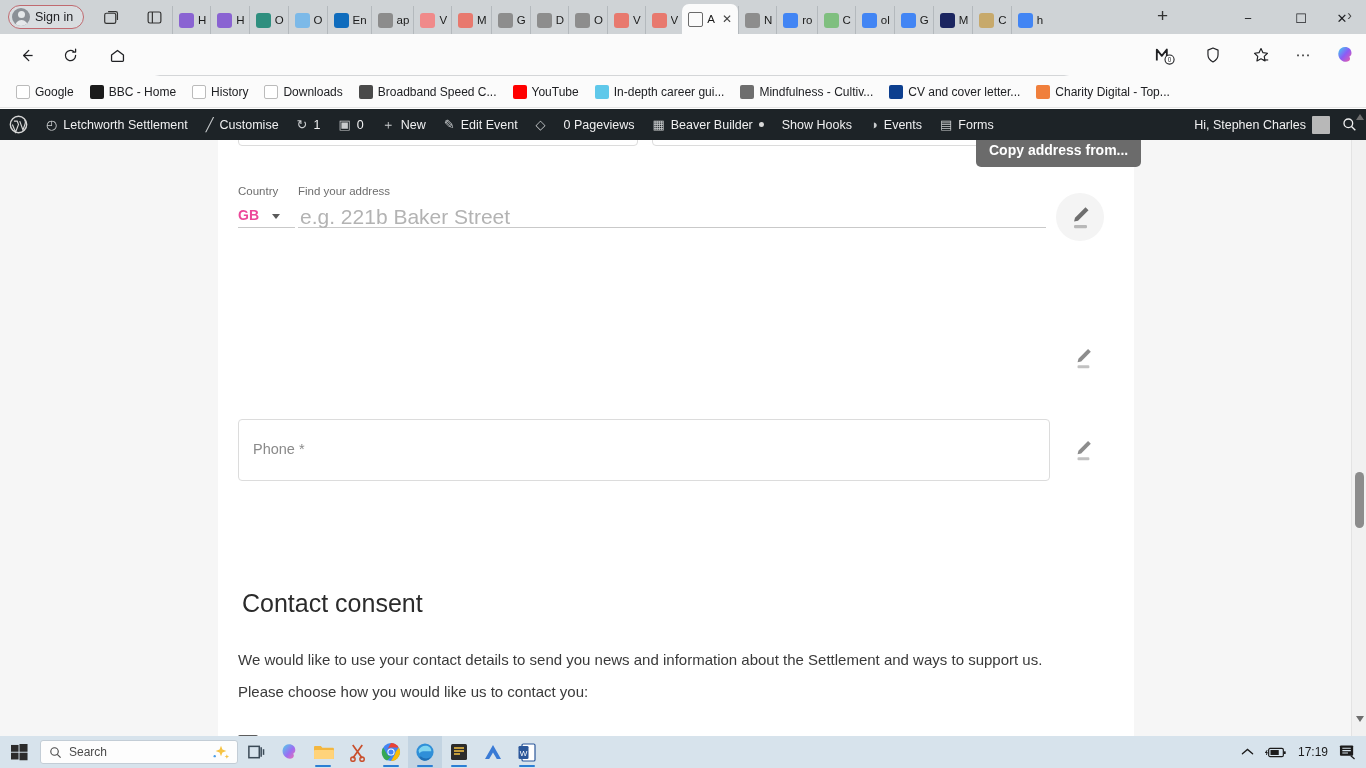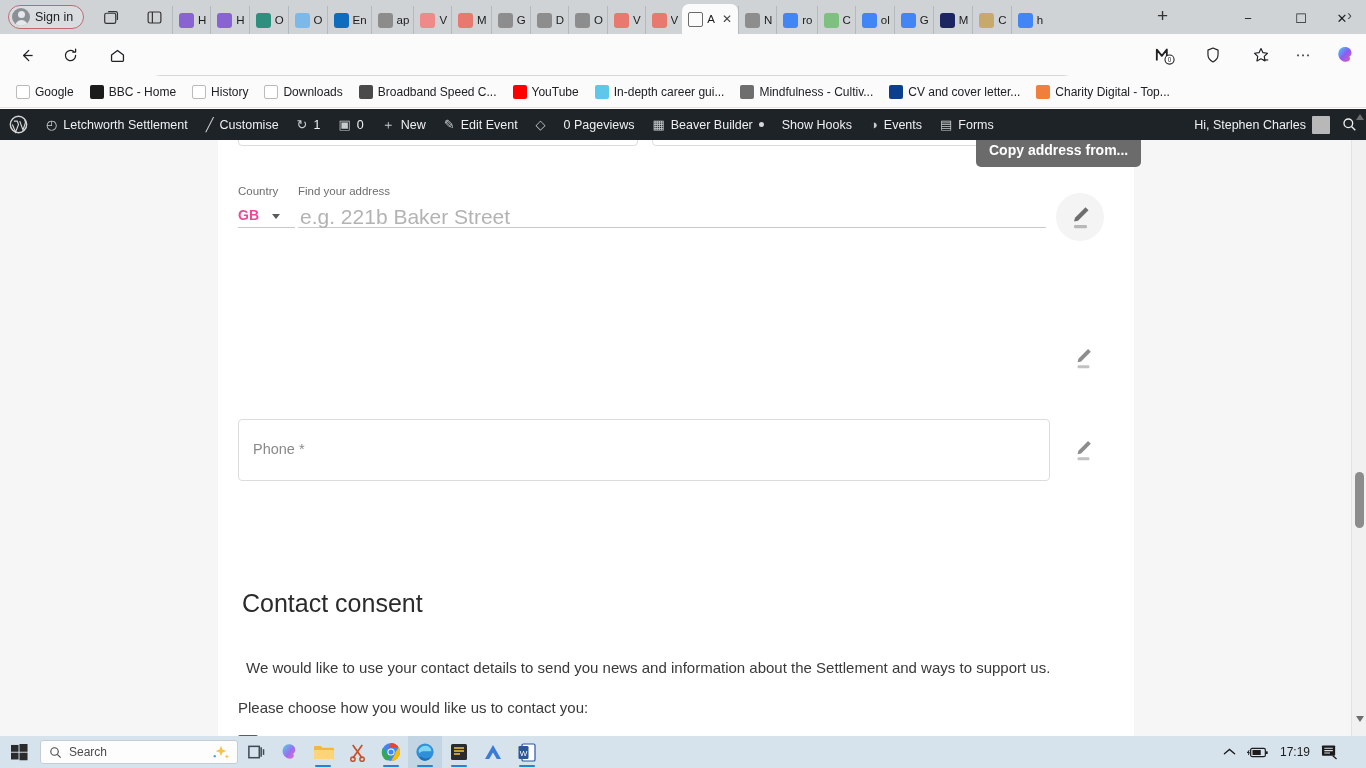--- a/index.html
+++ b/index.html
@@ -213,21 +213,21 @@
     width: 34px; height: 32px; display: flex; align-items: center; justify-content: center;
     position: relative;
   }
   .tb-app.running::after {
     content: ""; position: absolute; bottom: 1px; left: 9px; width: 16px; height: 2.5px;
     background: #2b7fd4; border-radius: 2px;
   }
   .tb-app.active { background: #c3d4e2; }
   .tray {
     margin-left: auto; display: flex; align-items: center; gap: 11px;
-    padding-right: 28px; font-size: 12px; color: #1b1b1b;
+    padding-right: 10px; font-size: 12px; color: #1b1b1b;
   }
   svg { display: block; }
 </style>
 </head>
 <body>
 
 <div id="app">
 
   <div class="browser-top">
     <div class="signin-pill">
@@ -575,22 +575,22 @@
       <div class="pencil-plain" style="left:850px; top:299px;">
         <svg width="22" height="24" viewBox="0 0 24 26">
             <path d="M17.5 3.2l3 3L10 16.7l-3.9.9.9-3.9z" fill="#8d8d8d"></path>
             <rect x="6" y="21" width="13" height="3.2" rx="1.2" fill="#c2c2c2"></rect>
           </svg>
       </div>
     </div>
 
     <div class="card card-bottom">
       <h2 class="sect-title" style="left:20px; top:22px; margin:4px;">Contact consent</h2>
-      <p class="body-text" style="left:20px; top:88px; margin:8px; width:870px;">We would like to use your contact details to send you news and information about the Settlement and ways to support us.</p>
-      <p class="body-text" style="left:20px; top:136px; margin:0;">Please choose how you would like us to contact you:</p>
+      <p class="body-text" style="left:20px; top:88px; margin:0; width:870px;">We would like to use your contact details to send you news and information about the Settlement and ways to support us.</p>
+      <p class="body-text" style="left:20px; top:120px; margin:0;">Please choose how you would like us to contact you:</p>
       <span class="cut-check" style="left:20px; top:172px;"></span>
     </div>
 
   </div>
 
   <div class="sbar">
     <span class="sarrow-up"></span>
     <span class="sthumb"></span>
     <span class="sarrow-dn"></span>
   </div>

